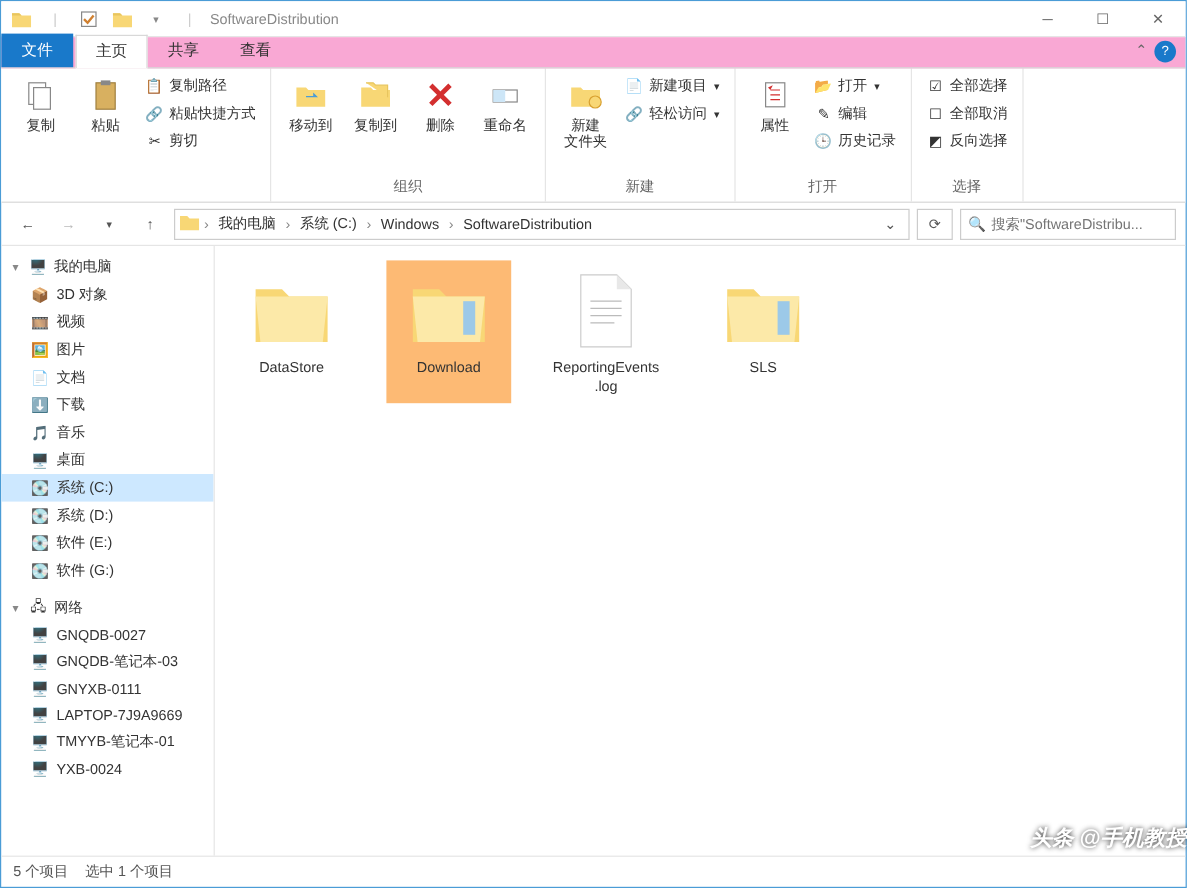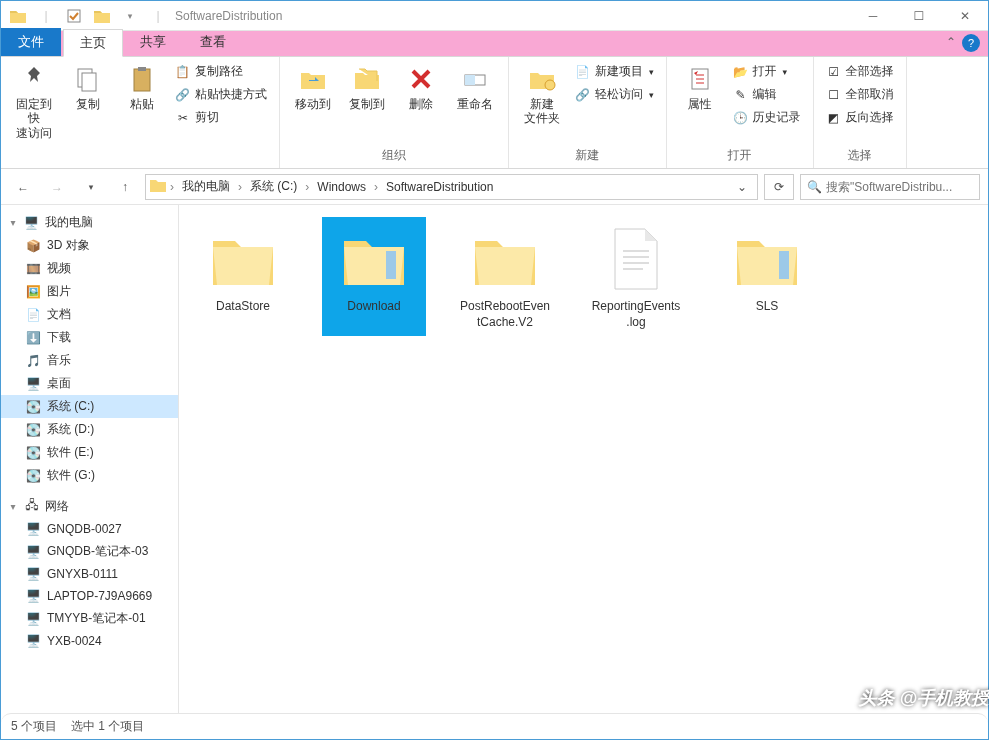--- a/index.html
+++ b/index.html
@@ -37,24 +37,24 @@
 .search-box input { border: none; outline: none; width: 100%; font-size: 12px; color: #333; }
 .body { display: flex; height: calc(100% - 30px - 26px - 112px - 36px - 26px); }
 .sidebar { width: 178px; border-right: 1px solid #e5e5e5; overflow-y: auto; padding: 6px 0; }
 .tree-item { display: flex; align-items: center; padding: 3px 6px; gap: 4px; cursor: pointer; font-size: 12px; }
 .tree-item.selected { background: #cde8ff; }
 .tree-item .exp { width: 12px; text-align: center; color: #888; font-size: 10px; }
 .tree-item .tico { width: 18px; height: 16px; display: flex; align-items: center; justify-content: center; }
 .tree-indent-1 { padding-left: 24px; }
 .content { flex: 1; display: flex; flex-wrap: wrap; align-content: flex-start; padding: 12px; gap: 27px; }
 .file-item { width: 104px; display: flex; flex-direction: column; align-items: center; padding: 6px; cursor: pointer; text-align: center; font-size: 12px; }
-.file-item.selected { background: #0ea5e9; }
+.file-item.selected { background: #fdba74; }
 .file-item .fico { width: 72px; height: 72px; display: flex; align-items: center; justify-content: center; margin-bottom: 4px; }
 .file-item .fname { word-wrap: break-word; width: 100%; line-height: 1.3; }
-.statusbar { height: 26px; border-top: 1px solid #e5e5e5; display: flex; align-items: center; padding: 0 10px; font-size: 12px; color: #555; gap: 14px; border-radius: 10px; }
+.statusbar { height: 26px; border-top: 1px solid #e5e5e5; display: flex; align-items: center; padding: 0 10px; font-size: 12px; color: #555; gap: 14px; }
 .watermark { position: absolute; right: 0; bottom: 30px; font-size: 18px; font-weight: bold; color: #fff; text-shadow: 0 0 4px rgba(0,0,0,0.8); font-style: italic; }
 
 .folder-svg { fill: #f8d775; }
 </style>
 </head>
 <body>
 
 <div class="titlebar">
   <div class="qat">
     <span class="qat-item">
@@ -95,29 +95,20 @@
   <div class="ribbon-toggle">⌃</div>
   <div class="help">?</div>
 </div>
 
 <div class="ribbon">
   <div class="ribbon-group">
     <div class="ribbon-group-content">
       <div class="rbtn-large">
         <span class="ico">
             <svg width="28" height="28" viewBox="0 0 28 28">
-              <path fill="#555" d="M14 2l6 6-3 3 1 6-4-4-4 4 1-6-3-3z"></path>
-            </svg>
-          </span>
-        <span style="white-space:pre-line">固定到快
-速访问</span>
-      </div>
-      <div class="rbtn-large">
-        <span class="ico">
-            <svg width="28" height="28" viewBox="0 0 28 28">
               <rect x="4" y="4" width="14" height="18" fill="#fff" stroke="#888"></rect>
               <rect x="8" y="8" width="14" height="18" fill="#fff" stroke="#888"></rect>
             </svg>
           </span>
         <span>复制</span>
       </div>
       <div class="rbtn-large">
         <span class="ico">
             <svg width="28" height="28" viewBox="0 0 28 28">
               <rect x="6" y="4" width="16" height="22" fill="#d8b060" stroke="#a08040"></rect>
@@ -388,29 +379,20 @@
           <svg width="64" height="56" viewBox="0 0 64 56">
             <path fill="#f8d775" d="M2 10h22l6 6h32v38H2z"></path>
             <path fill="#fce9a8" d="M2 16h60l-4 38H6z"></path>
             <rect x="44" y="20" width="10" height="28" fill="#9cc9e8"></rect>
           </svg>
         </div>
       <div class="fname">Download</div>
     </div>
     <div class="file-item">
       <div class="fico">
-          <svg width="64" height="56" viewBox="0 0 64 56">
-            <path fill="#f8d775" d="M2 10h22l6 6h32v38H2z"></path>
-            <path fill="#fce9a8" d="M2 16h60l-4 38H6z"></path>
-          </svg>
-        </div>
-      <div class="fname">PostRebootEventCache.V2</div>
-    </div>
-    <div class="file-item">
-      <div class="fico">
           <svg width="50" height="64" viewBox="0 0 50 64">
             <path fill="#fff" stroke="#ccc" d="M4 2h30l12 12v48H4z"></path>
             <path fill="#e8e8e8" d="M34 2l12 12H34z"></path>
             <path stroke="#bbb" d="M12 24h26M12 30h26M12 36h26M12 42h20"></path>
           </svg>
         </div>
       <div class="fname">ReportingEvents.log</div>
     </div>
     <div class="file-item">
       <div class="fico">

